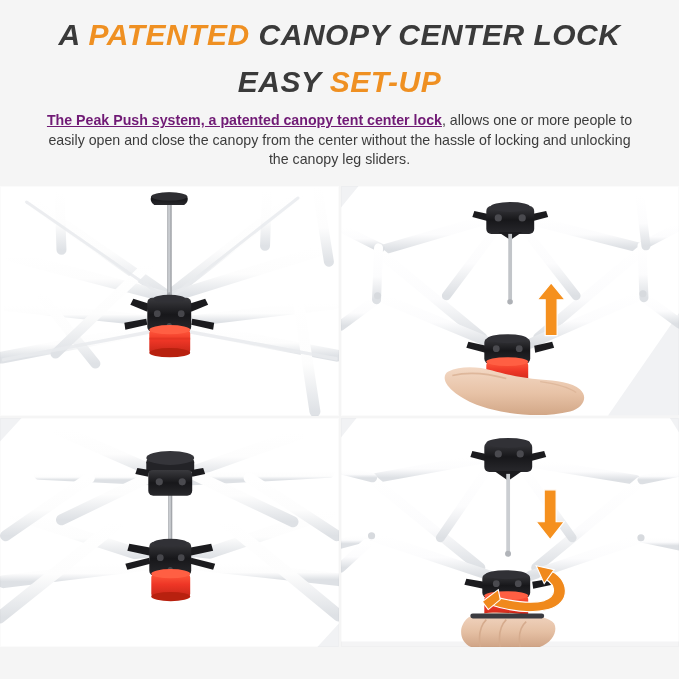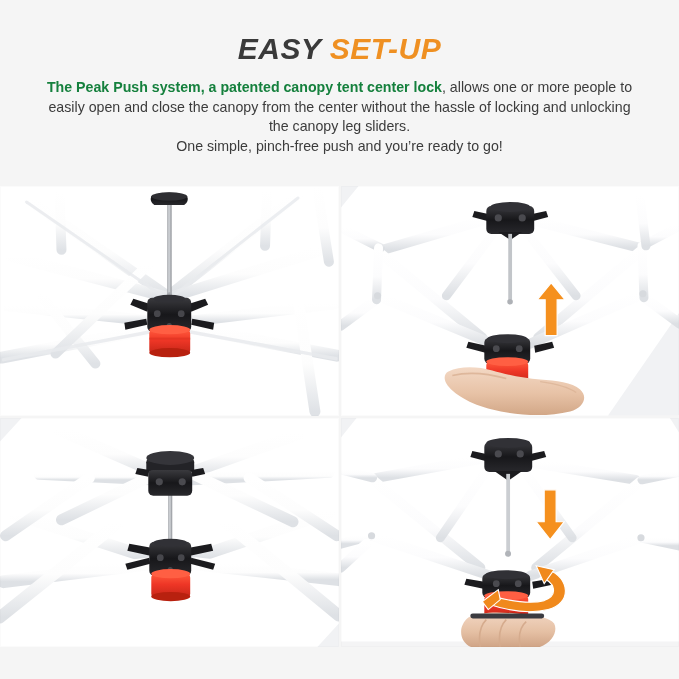--- a/index.html
+++ b/index.html
@@ -35,21 +35,21 @@
   .hl-accent { color: #ef9022; }
 
   .subcopy {
     margin: 13px auto 0 auto;
     width: 600px;
     font-size: 14.2px;
     line-height: 19.6px;
     color: #3c3c3c;
     text-align: center;
   }
-  .subcopy b { font-weight: bold; color: #15803d; }
+  .subcopy b { font-weight: bold; color: #701a75; text-decoration: underline; }
 
   
   .panel-grid {
     position: absolute;
     left: 0;
     top: 186px;
     width: 679px;
     height: 461px;
     display: grid;
     grid-template-columns: 1fr 1fr;
@@ -74,27 +74,29 @@
     position: absolute;
     inset: 0;
     pointer-events: none;
     box-shadow: inset 0 0 0 1px rgba(0,0,0,0.015);
   }
 </style>
 </head>
 <body>
 
 <div class="header">
+  <div class="headline">
+    <span>A </span><span class="hl-accent">PATENTED</span><span> CANOPY CENTER LOCK</span>
+  </div>
   <div class="headline headline-line2">
     <span>EASY </span><span class="hl-accent">SET-UP</span>
   </div>
 
   <div class="subcopy">
     <b>The Peak Push system, a patented canopy tent center lock</b><span>, allows one or more people to easily open and close the canopy from the center without the hassle of locking and unlocking the canopy leg sliders.</span><br>
-    <span>One simple, pinch-free push and you’re ready to go!</span>
   </div>
 </div>
 
 <div class="panel-grid">
 
   <div class="panel">
     <div class="panel-canvas">
       <svg viewBox="0 0 340 230" preserveAspectRatio="xMidYMid slice">
         <defs>
           <linearGradient id="tube1" x1="0" y1="0" x2="0" y2="1">

